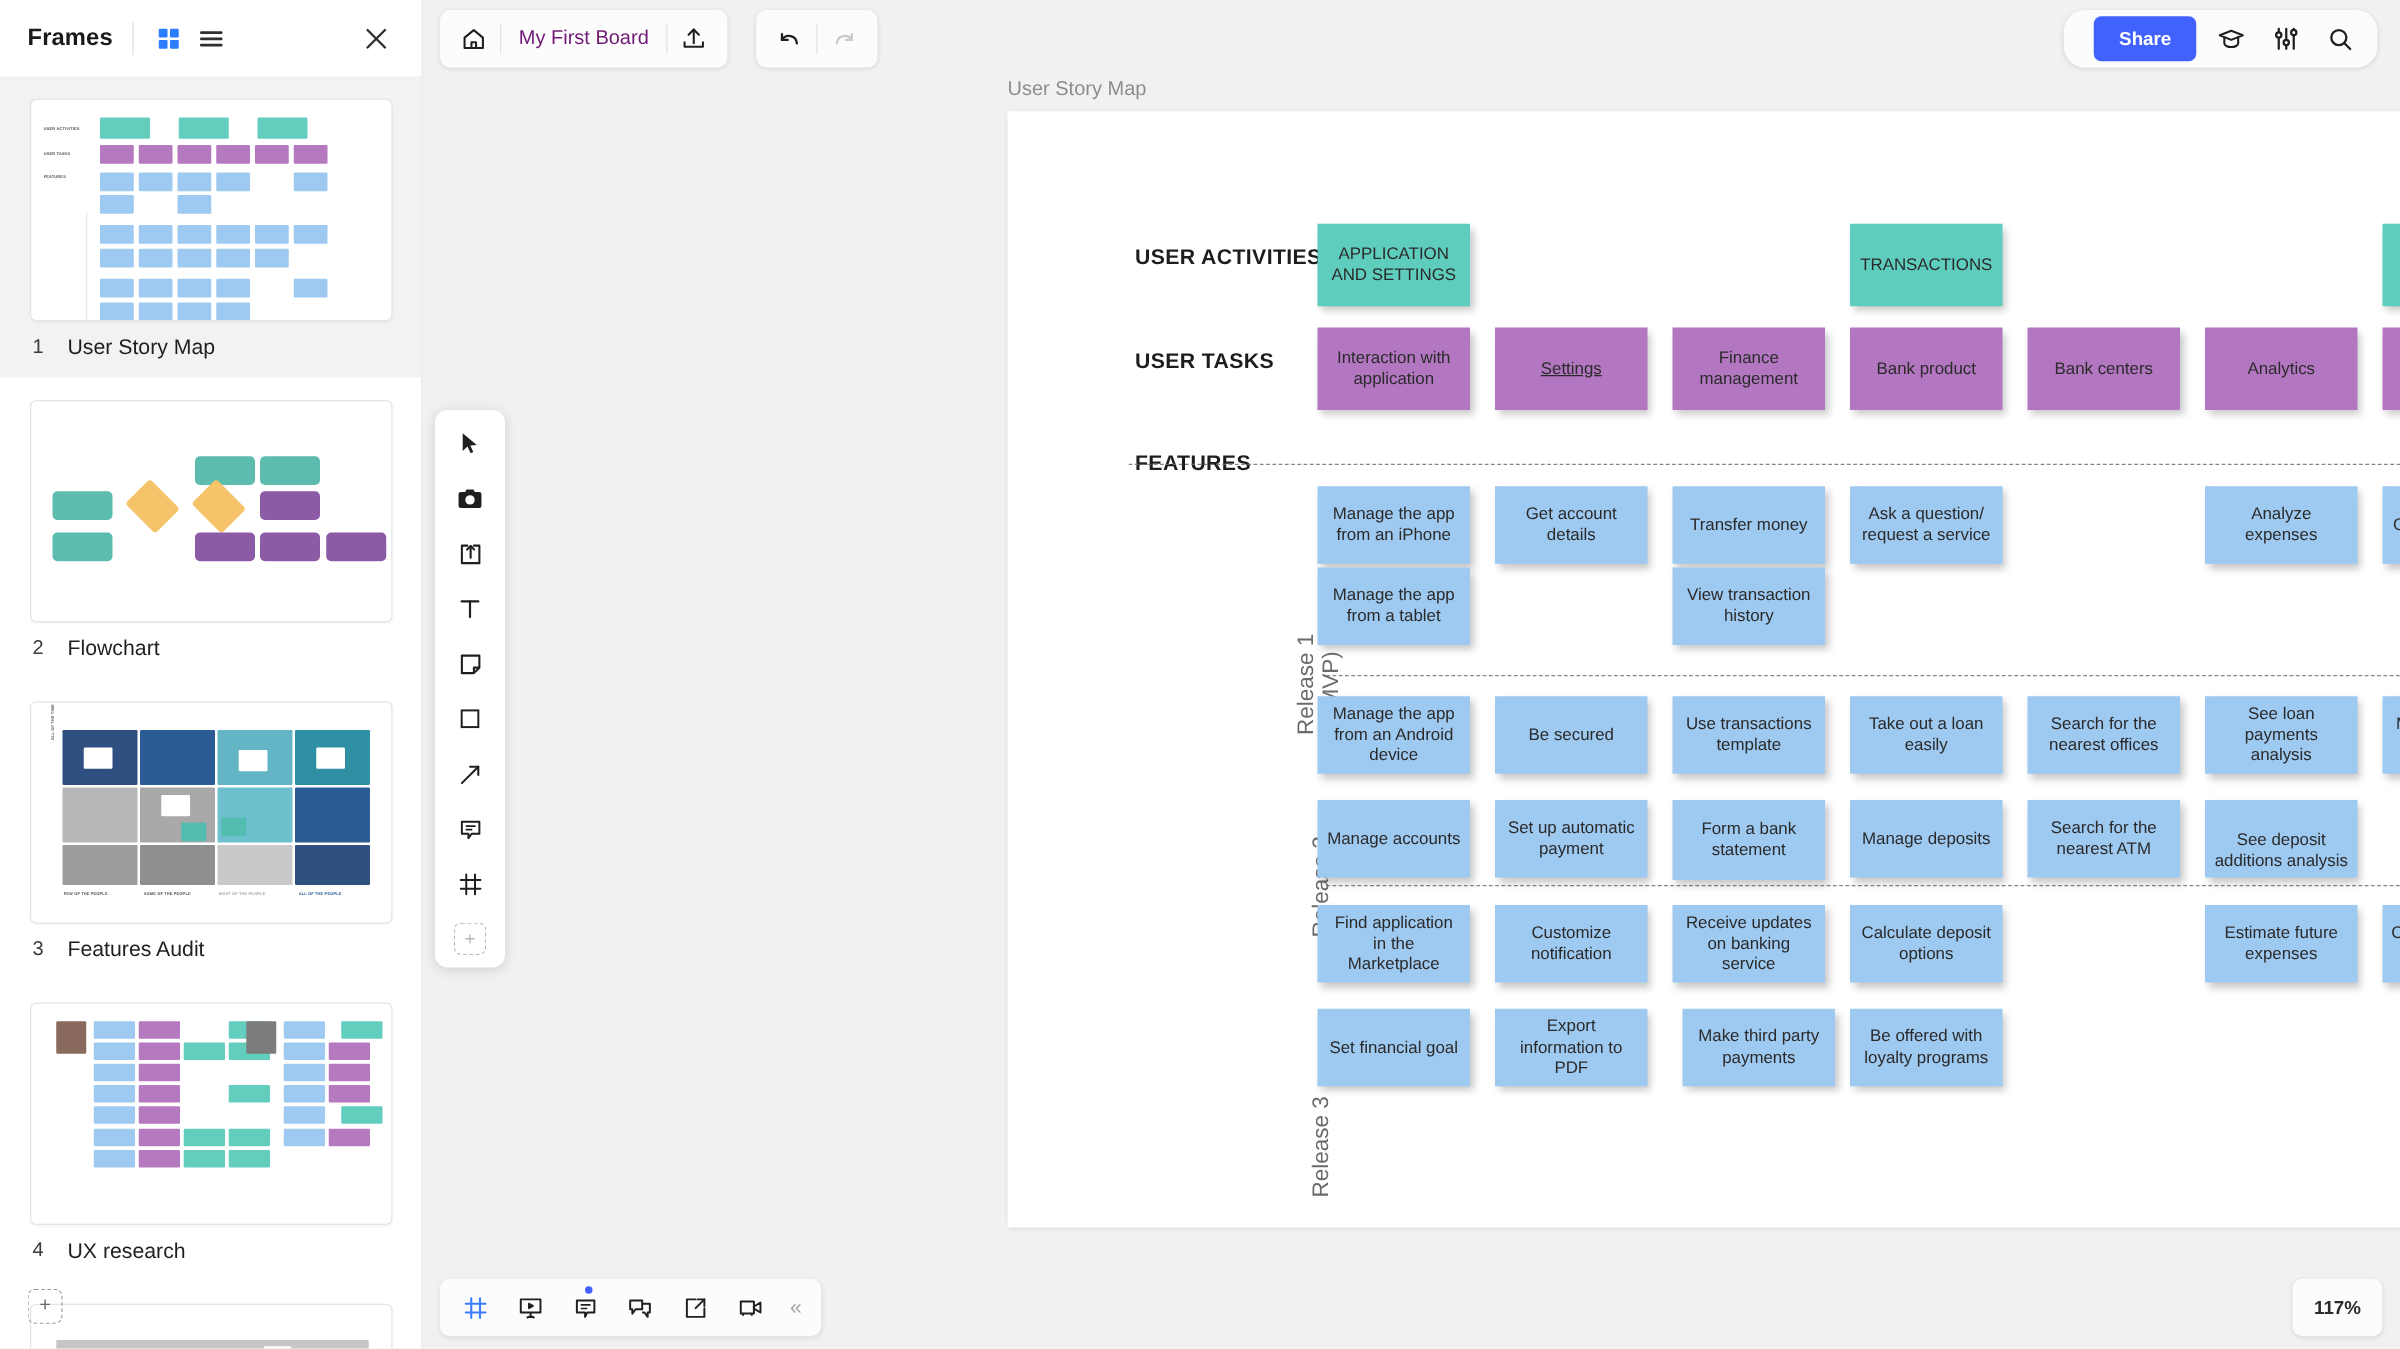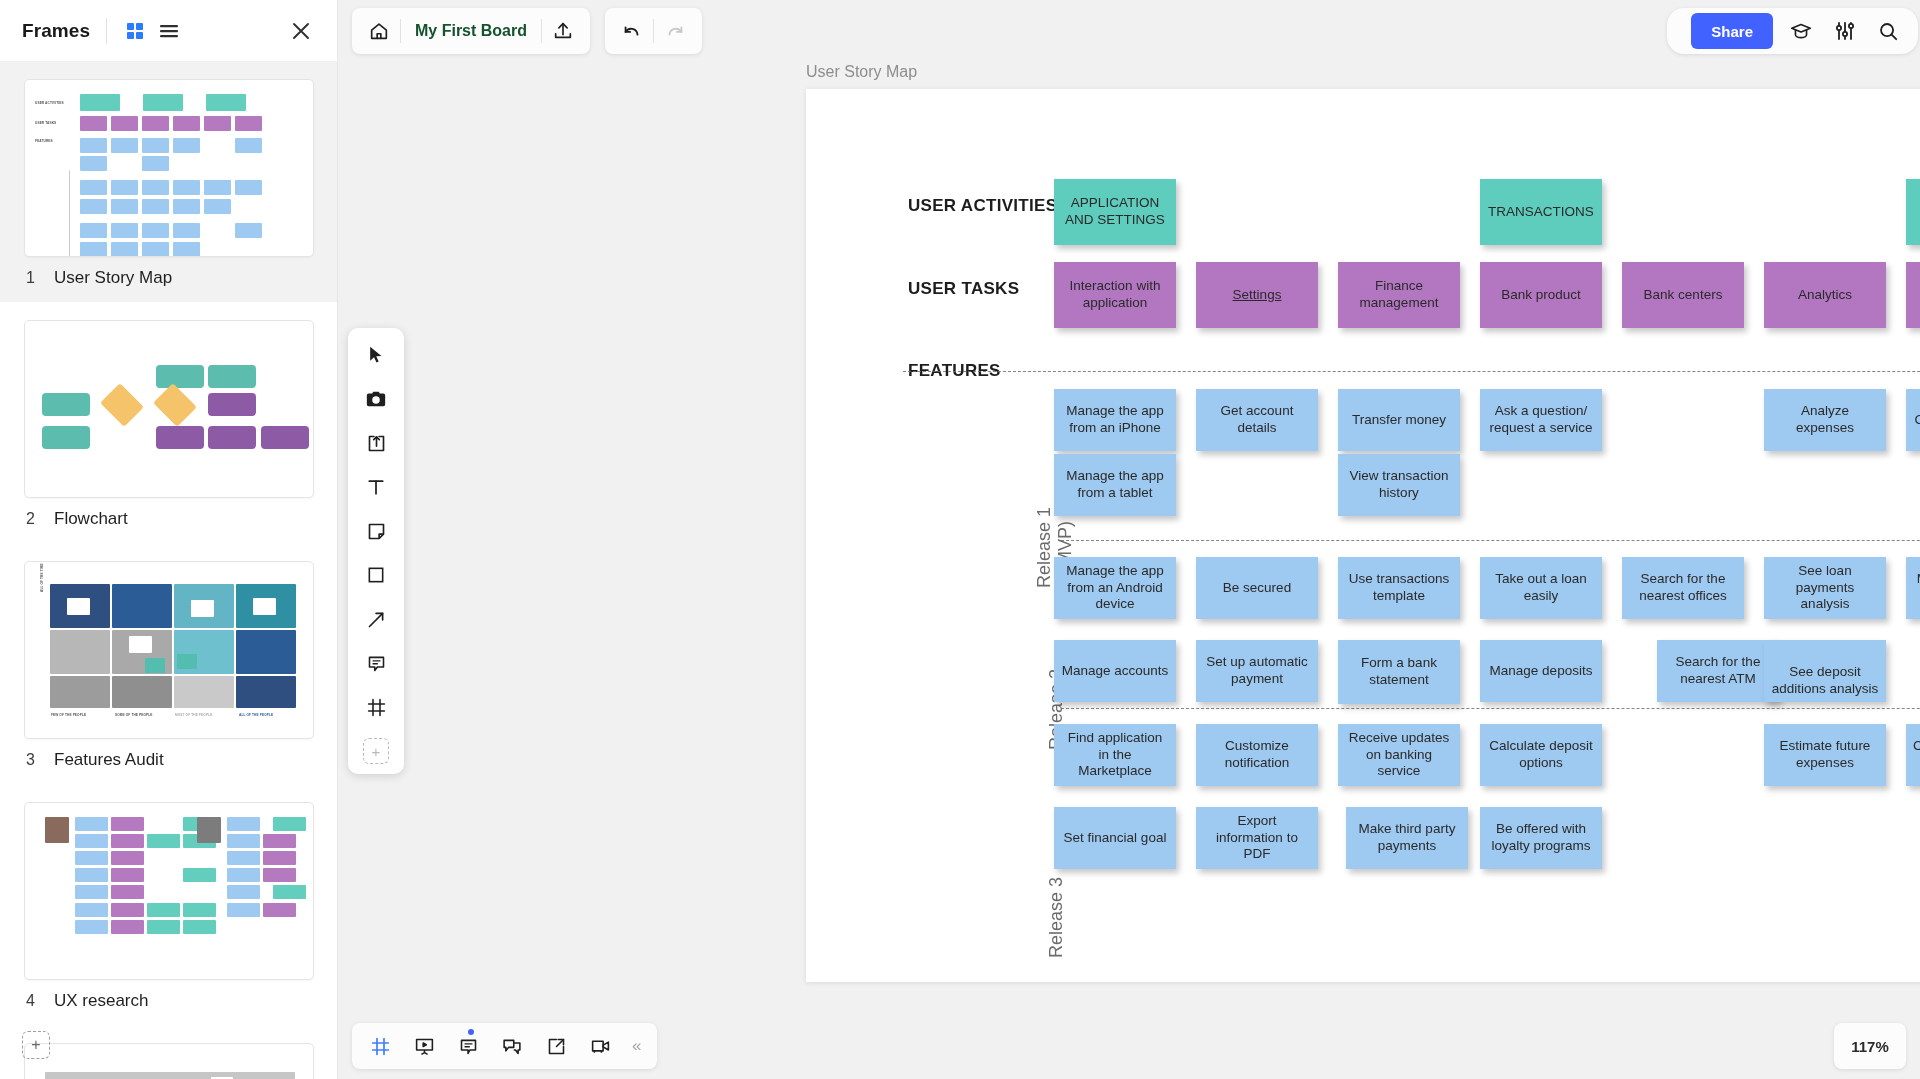--- a/index.html
+++ b/index.html
@@ -49,26 +49,26 @@
   .purpD{ background: #8d5ba6; }
 
   
   .topbar-group {
     position: absolute; top: 8px; height: 46px; background: #fcfcfc;
     border-radius: 8px; display: flex; align-items: center;
     box-shadow: 0 1px 4px rgba(0,0,0,.10); z-index: 25;
   }
   #grp-board { left: 352px; padding: 0 6px; }
   #grp-history { left: 605px; padding: 0 6px; }
-  #grp-right { right: 2px; padding: 0 8px 0 24px; border-radius: 17px; }
+  #grp-right { right: 18px; padding: 0 8px 0 24px; border-radius: 17px; }
   .tb-btn {
     height: 38px; min-width: 40px; padding: 0 10px; display: flex;
     align-items: center; justify-content: center; border-radius: 6px; cursor: pointer;
   }
-  #board-name { font-size: 16px; font-weight: bold; color: #14532d; padding: 0 14px; }
+  #board-name { font-size: 16px; font-weight: normal; color: #701a75; padding: 0 14px; }
   .tb-sep { width: 1px; height: 24px; background: #e2e2e2; }
   #share-btn {
     background: #4262ff; color: #fff; font-size: 15px; font-weight: bold;
     border-radius: 6px; padding: 0 20px; height: 36px; display: flex;
     align-items: center; cursor: pointer; margin-right: 6px;
   }
 
   
   #tool-rail {
     position: absolute; left: 348px; top: 328px; width: 56px;
@@ -238,21 +238,21 @@
           </div>
           <div class="note feature" style="left: 390px; top: 551px; width: 122px; height: 62px;">
             <span>Set up automatic payment</span>
           </div>
           <div class="note feature" style="left: 532px; top: 551px; width: 122px; height: 64px;">
             <span>Form a bank statement</span>
           </div>
           <div class="note feature" style="left: 674px; top: 551px; width: 122px; height: 62px;">
             <span>Manage deposits</span>
           </div>
-          <div class="note feature" style="left: 816px; top: 551px; width: 122px; height: 62px; margin-left: 35px;">
+          <div class="note feature" style="left: 816px; top: 551px; width: 122px; height: 62px;">
             <span>Search for the nearest ATM</span>
           </div>
           <div class="note feature" style="left: 958px; top: 551px; width: 122px; height: 62px; align-items: flex-end;">
             <span>See deposit additions analysis</span>
           </div>
           <div class="note feature" style="left: 248px; top: 635px; width: 122px; height: 62px;">
             <span>Find application in the Marketplace</span>
           </div>
           <div class="note feature" style="left: 390px; top: 635px; width: 122px; height: 62px;">
             <span>Customize notification</span>

